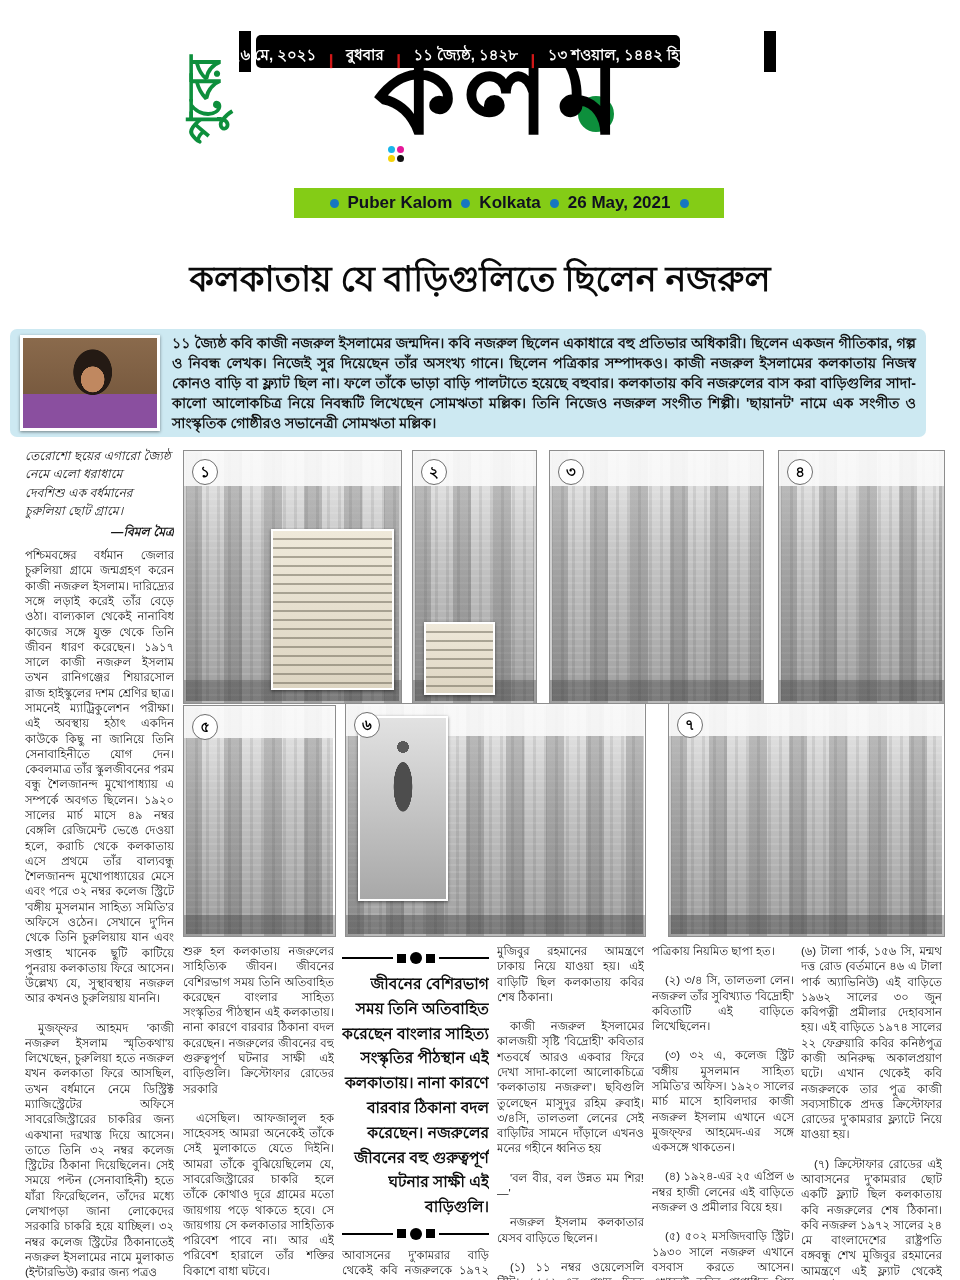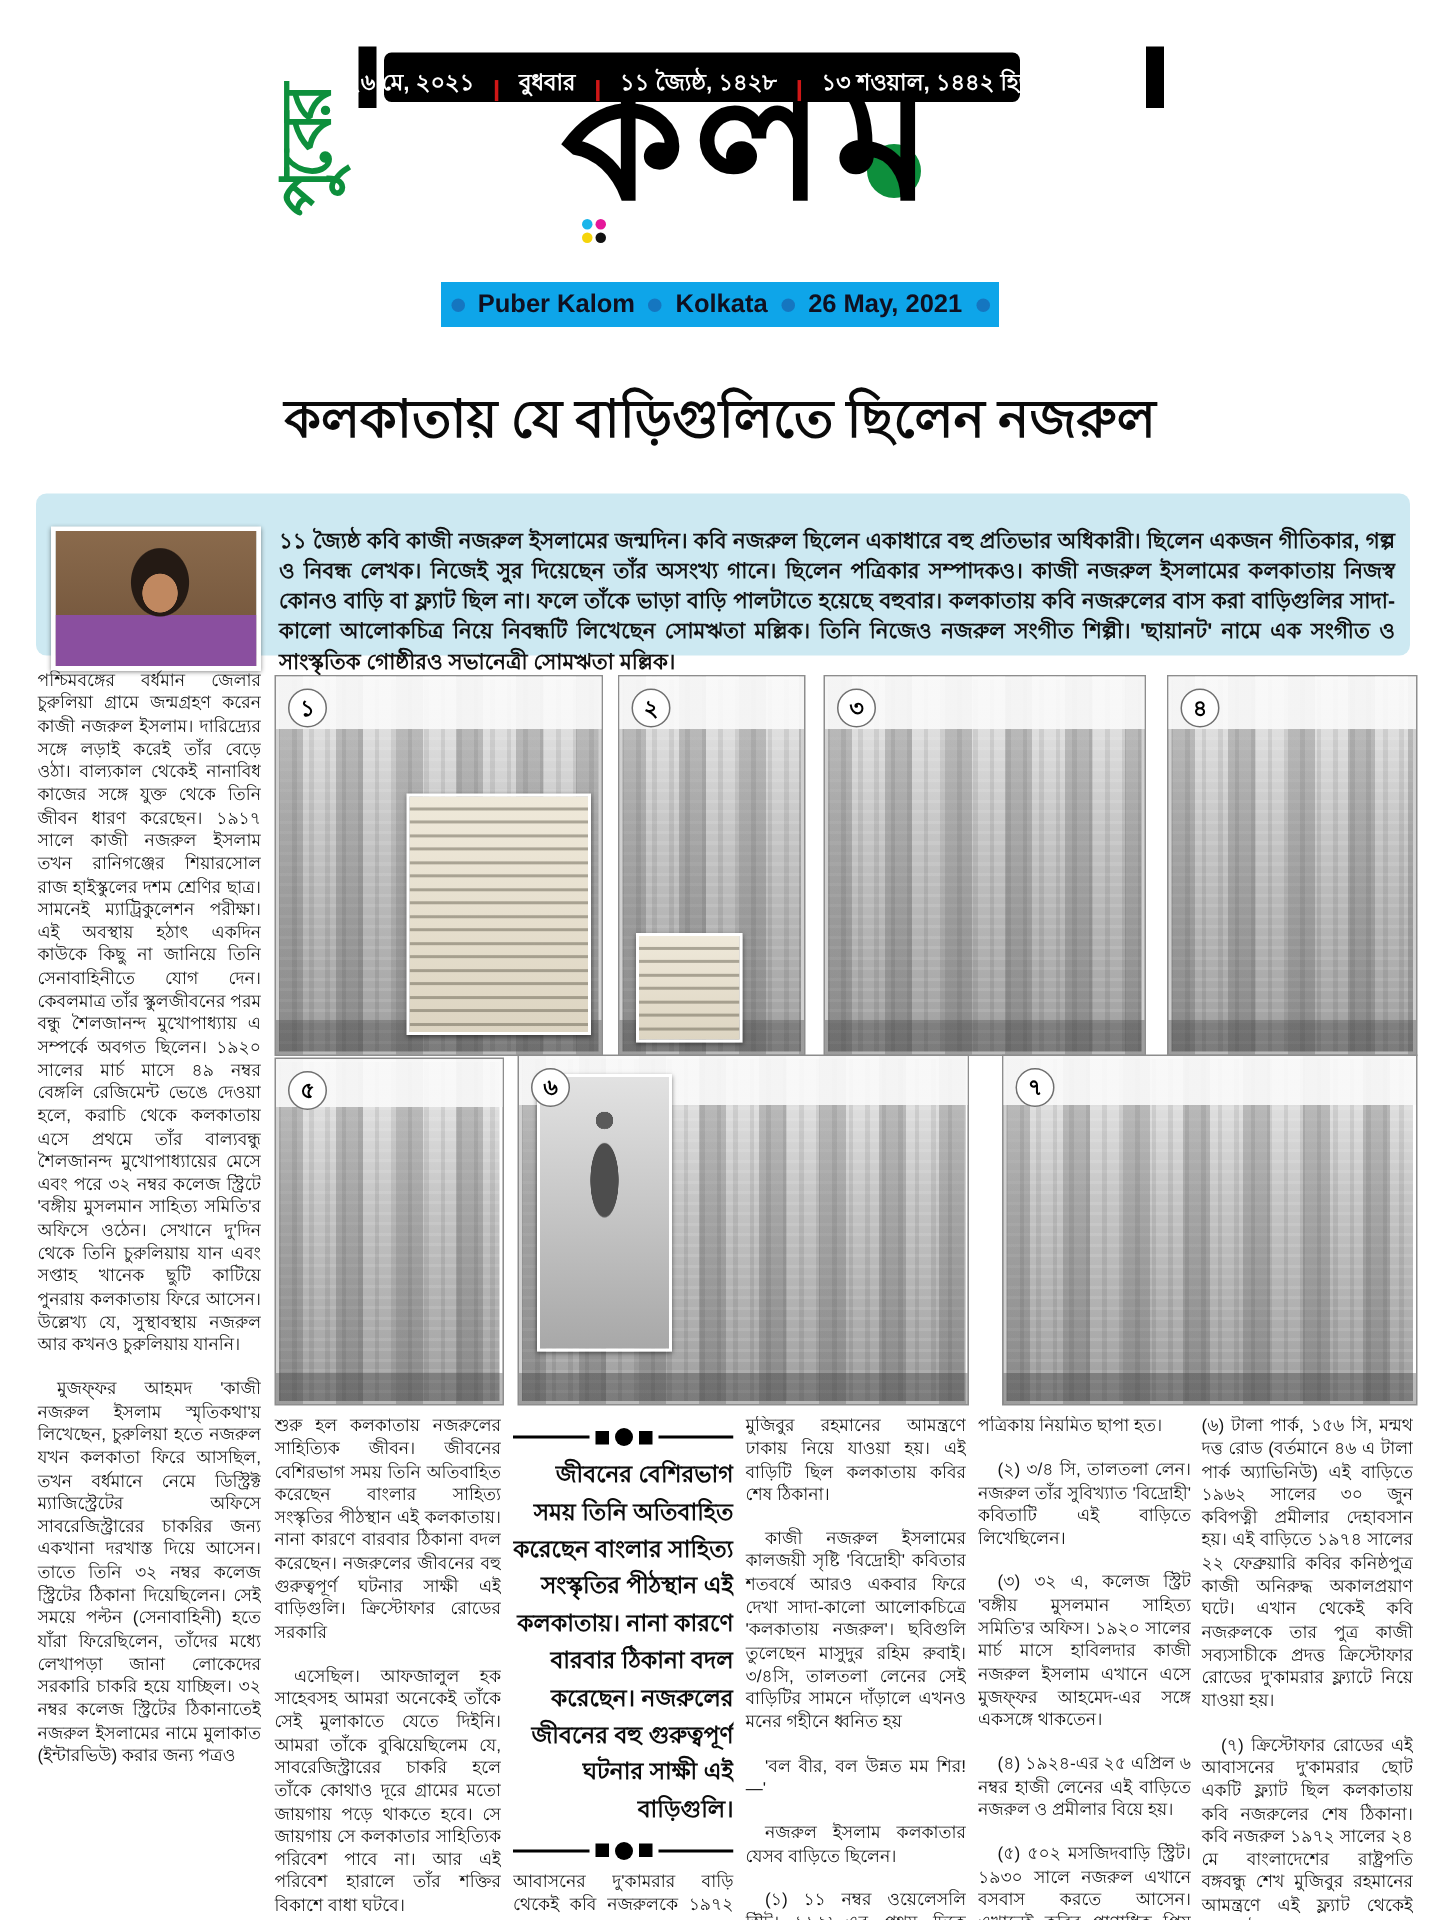--- a/index.html
+++ b/index.html
@@ -22,31 +22,31 @@
   .logo-dot{position:absolute;left:578px;top:96px;width:36px;height:36px;border-radius:50%;
     background:#0d8f3c;z-index:1}
   .logo{position:absolute;left:236px;top:40px;width:530px;height:145px;z-index:2;
     font-size:118px;line-height:1.05;font-weight:900;color:#000;text-align:center;
     font-family:Liberation Mono, monospace;letter-spacing:6px}
   .cmyk{position:absolute;left:388px;top:146px;width:17px;height:17px;z-index:5;
     display:grid;grid-template-columns:7px 7px;grid-template-rows:7px 7px;gap:2px}
   .cmyk i{border-radius:50%;display:block}
   .cmyk .c{background:#19b5ea}.cmyk .m{background:#e5189a}
   .cmyk .y{background:#f5d40a}.cmyk .k{background:#111}
-  .strapline{position:absolute;left:294px;top:188px;width:372px;height:30px;background:#0ea5e9;
+  .strapline{position:absolute;left:294px;top:188px;width:430px;height:30px;background:#84cc16;
     display:flex;align-items:center;justify-content:center;gap:9px;
     font-weight:bold;font-size:17px;color:#101020;white-space:nowrap}
   .sdot{width:9px;height:9px;border-radius:50%;background:#1576c0;flex:none}
 
   
   .headline{position:absolute;left:18px;top:236px;width:924px;height:88px;
     font-family:"Liberation Serif","DejaVu Serif",serif;font-weight:900;color:#0a0a0a;
     font-size:35px;line-height:88px;text-align:center;white-space:nowrap;overflow:hidden}
-  .intro{position:absolute;left:24px;top:329px;width:916px;height:108px;background:#cde9f2;
-    border-radius:7px;display:flex;gap:12px;padding:22px 10px}
+  .intro{position:absolute;left:10px;top:329px;width:916px;height:108px;background:#cde9f2;
+    border-radius:7px;display:flex;align-items:center;gap:12px;padding:22px 10px}
   .portrait{flex:none;width:140px;height:96px;border:3px solid #fff;box-shadow:0 1px 3px rgba(0,0,0,.45);
     background:
       radial-gradient(20px 22px at 52% 46%, #c08860 58%, rgba(0,0,0,0) 60%),
       radial-gradient(34px 40px at 52% 38%, #241a14 56%, rgba(0,0,0,0) 58%),
       linear-gradient(rgba(0,0,0,0) 62%, #8a4f9f 62%),
       linear-gradient(#8a6a4c,#6e5138)}
   .intro-text{font-size:14.2px;line-height:1.42;text-align:justify;font-weight:600;color:#111}
 
   
   .col{position:absolute;overflow:hidden;font-size:11.5px;line-height:1.33;text-align:justify;color:#151515}
@@ -138,20 +138,27 @@
   </div>
 
   <div class="headline">কলকাতায় যে বাড়িগুলিতে ছিলেন নজরুল</div>
 
   <div class="intro">
     <div class="portrait"></div>
     <div class="intro-text">১১ জ্যৈষ্ঠ কবি কাজী নজরুল ইসলামের জন্মদিন। কবি নজরুল ছিলেন একাধারে বহু প্রতিভার অধিকারী। ছিলেন একজন গীতিকার, গল্প ও নিবন্ধ লেখক। নিজেই সুর দিয়েছেন তাঁর অসংখ্য গানে। ছিলেন পত্রিকার সম্পাদকও। কাজী নজরুল ইসলামের কলকাতায় নিজস্ব কোনও বাড়ি বা ফ্ল্যাট ছিল না। ফলে তাঁকে ভাড়া বাড়ি পালটাতে হয়েছে বহুবার। কলকাতায় কবি নজরুলের বাস করা বাড়িগুলির সাদা-কালো আলোকচিত্র নিয়ে নিবন্ধটি লিখেছেন সোমঋতা মল্লিক। তিনি নিজেও নজরুল সংগীত শিল্পী। 'ছায়ানট' নামে এক সংগীত ও সাংস্কৃতিক গোষ্ঠীরও সভানেত্রী সোমঋতা মল্লিক।</div>
   </div>
 
   <div class="col col1">
+    <div class="poem">
+      <span>তেরোশো ছয়ের এগারো জ্যৈষ্ঠ</span><br>
+      <span>নেমে এলো ধরাধামে</span><br>
+      <span>দেবশিশু এক বর্ধমানের</span><br>
+      <span>চুরুলিয়া ছোট গ্রামে।</span>
+      <span class="attr">—বিমল মৈত্র</span>
+    </div>
     <p>পশ্চিমবঙ্গের বর্ধমান জেলার চুরুলিয়া গ্রামে জন্মগ্রহণ করেন কাজী নজরুল ইসলাম। দারিদ্র্যের সঙ্গে লড়াই করেই তাঁর বেড়ে ওঠা। বাল্যকাল থেকেই নানাবিধ কাজের সঙ্গে যুক্ত থেকে তিনি জীবন ধারণ করেছেন। ১৯১৭ সালে কাজী নজরুল ইসলাম তখন রানিগঞ্জের শিয়ারসোল রাজ হাইস্কুলের দশম শ্রেণির ছাত্র। সামনেই ম্যাট্রিকুলেশন পরীক্ষা। এই অবস্থায় হঠাৎ একদিন কাউকে কিছু না জানিয়ে তিনি সেনাবাহিনীতে যোগ দেন। কেবলমাত্র তাঁর স্কুলজীবনের পরম বন্ধু শৈলজানন্দ মুখোপাধ্যায় এ সম্পর্কে অবগত ছিলেন। ১৯২০ সালের মার্চ মাসে ৪৯ নম্বর বেঙ্গলি রেজিমেন্ট ভেঙে দেওয়া হলে, করাচি থেকে কলকাতায় এসে প্রথমে তাঁর বাল্যবন্ধু শৈলজানন্দ মুখোপাধ্যায়ের মেসে এবং পরে ৩২ নম্বর কলেজ স্ট্রিটে 'বঙ্গীয় মুসলমান সাহিত্য সমিতি'র অফিসে ওঠেন। সেখানে দু'দিন থেকে তিনি চুরুলিয়ায় যান এবং সপ্তাহ খানেক ছুটি কাটিয়ে পুনরায় কলকাতায় ফিরে আসেন। উল্লেখ্য যে, সুস্থাবস্থায় নজরুল আর কখনও চুরুলিয়ায় যাননি।</p>
     <p>মুজফ্ফর আহমদ 'কাজী নজরুল ইসলাম স্মৃতিকথা'য় লিখেছেন, চুরুলিয়া হতে নজরুল যখন কলকাতা ফিরে আসছিল, তখন বর্ধমানে নেমে ডিস্ট্রিক্ট ম্যাজিস্ট্রেটের অফিসে সাবরেজিস্ট্রারের চাকরির জন্য একখানা দরখাস্ত দিয়ে আসেন। তাতে তিনি ৩২ নম্বর কলেজ স্ট্রিটের ঠিকানা দিয়েছিলেন। সেই সময়ে পল্টন (সেনাবাহিনী) হতে যাঁরা ফিরেছিলেন, তাঁদের মধ্যে লেখাপড়া জানা লোকেদের সরকারি চাকরি হয়ে যাচ্ছিল। ৩২ নম্বর কলেজ স্ট্রিটের ঠিকানাতেই নজরুল ইসলামের নামে মুলাকাত (ইন্টারভিউ) করার জন্য পত্রও</p>
   </div>
 
   <div class="photo p1">
     <span class="badge">১</span>
     <span class="plaque plaque-1"></span>
   </div>
   <div class="photo p2">
     <span class="badge">২</span>

